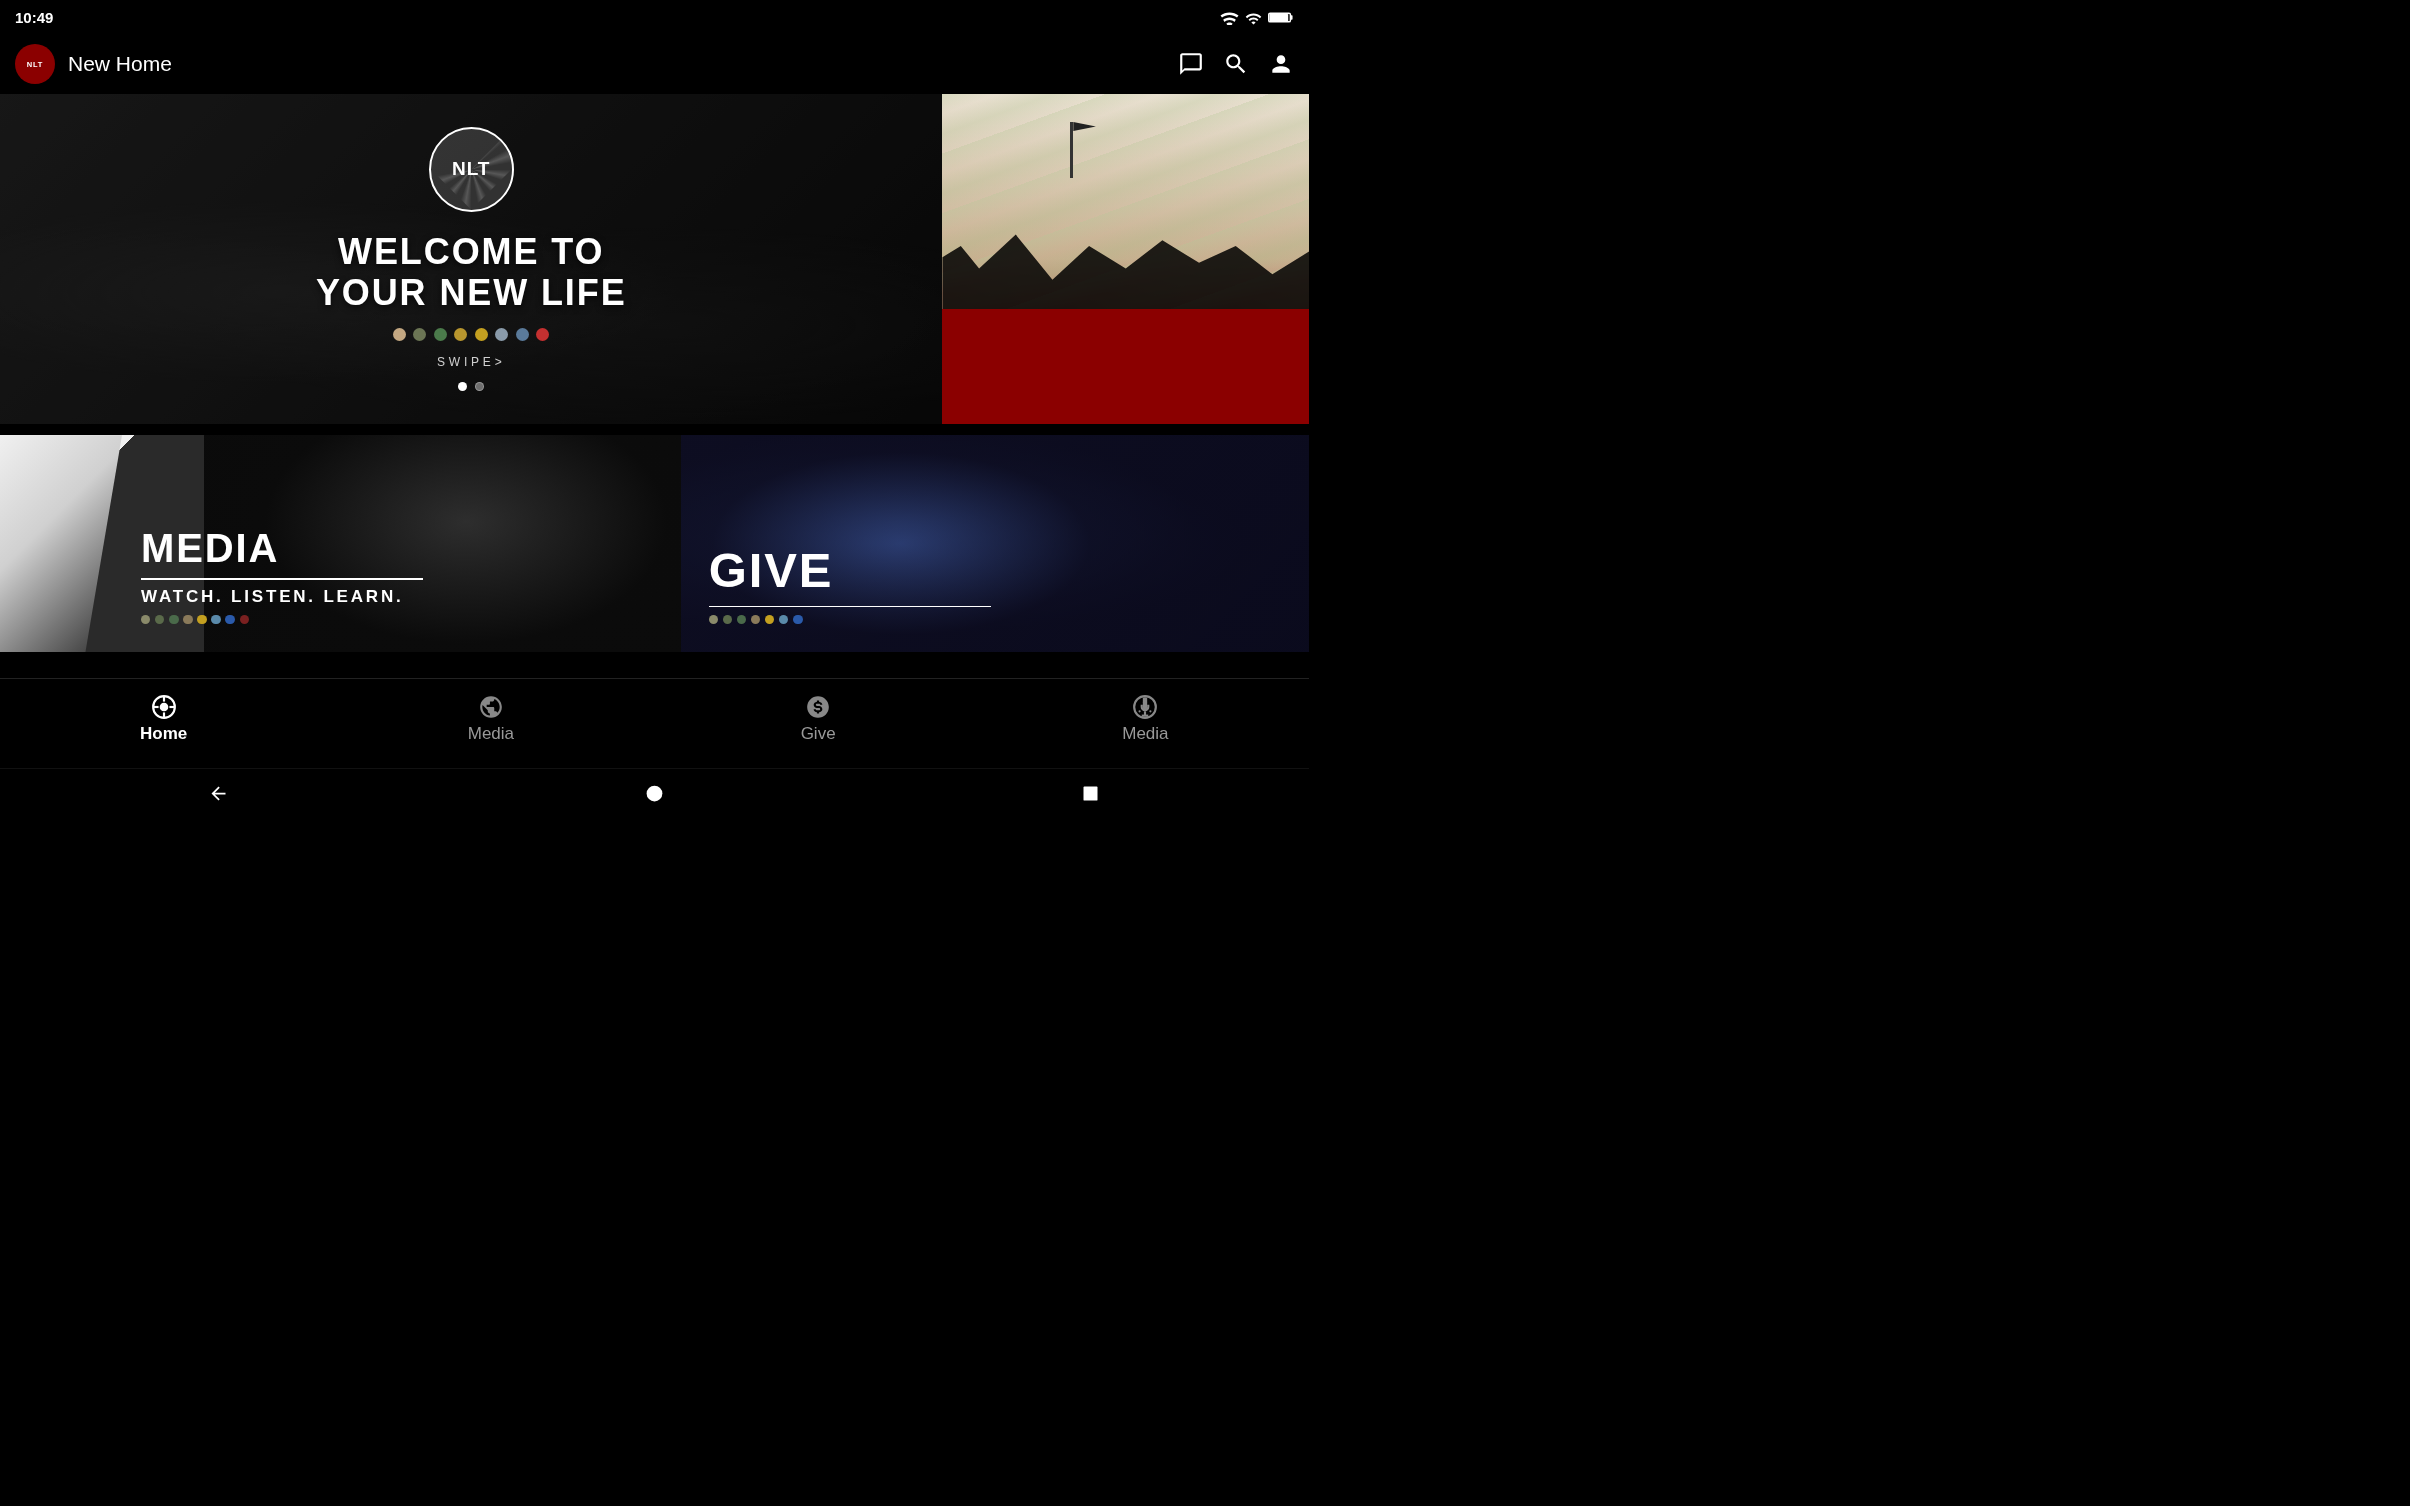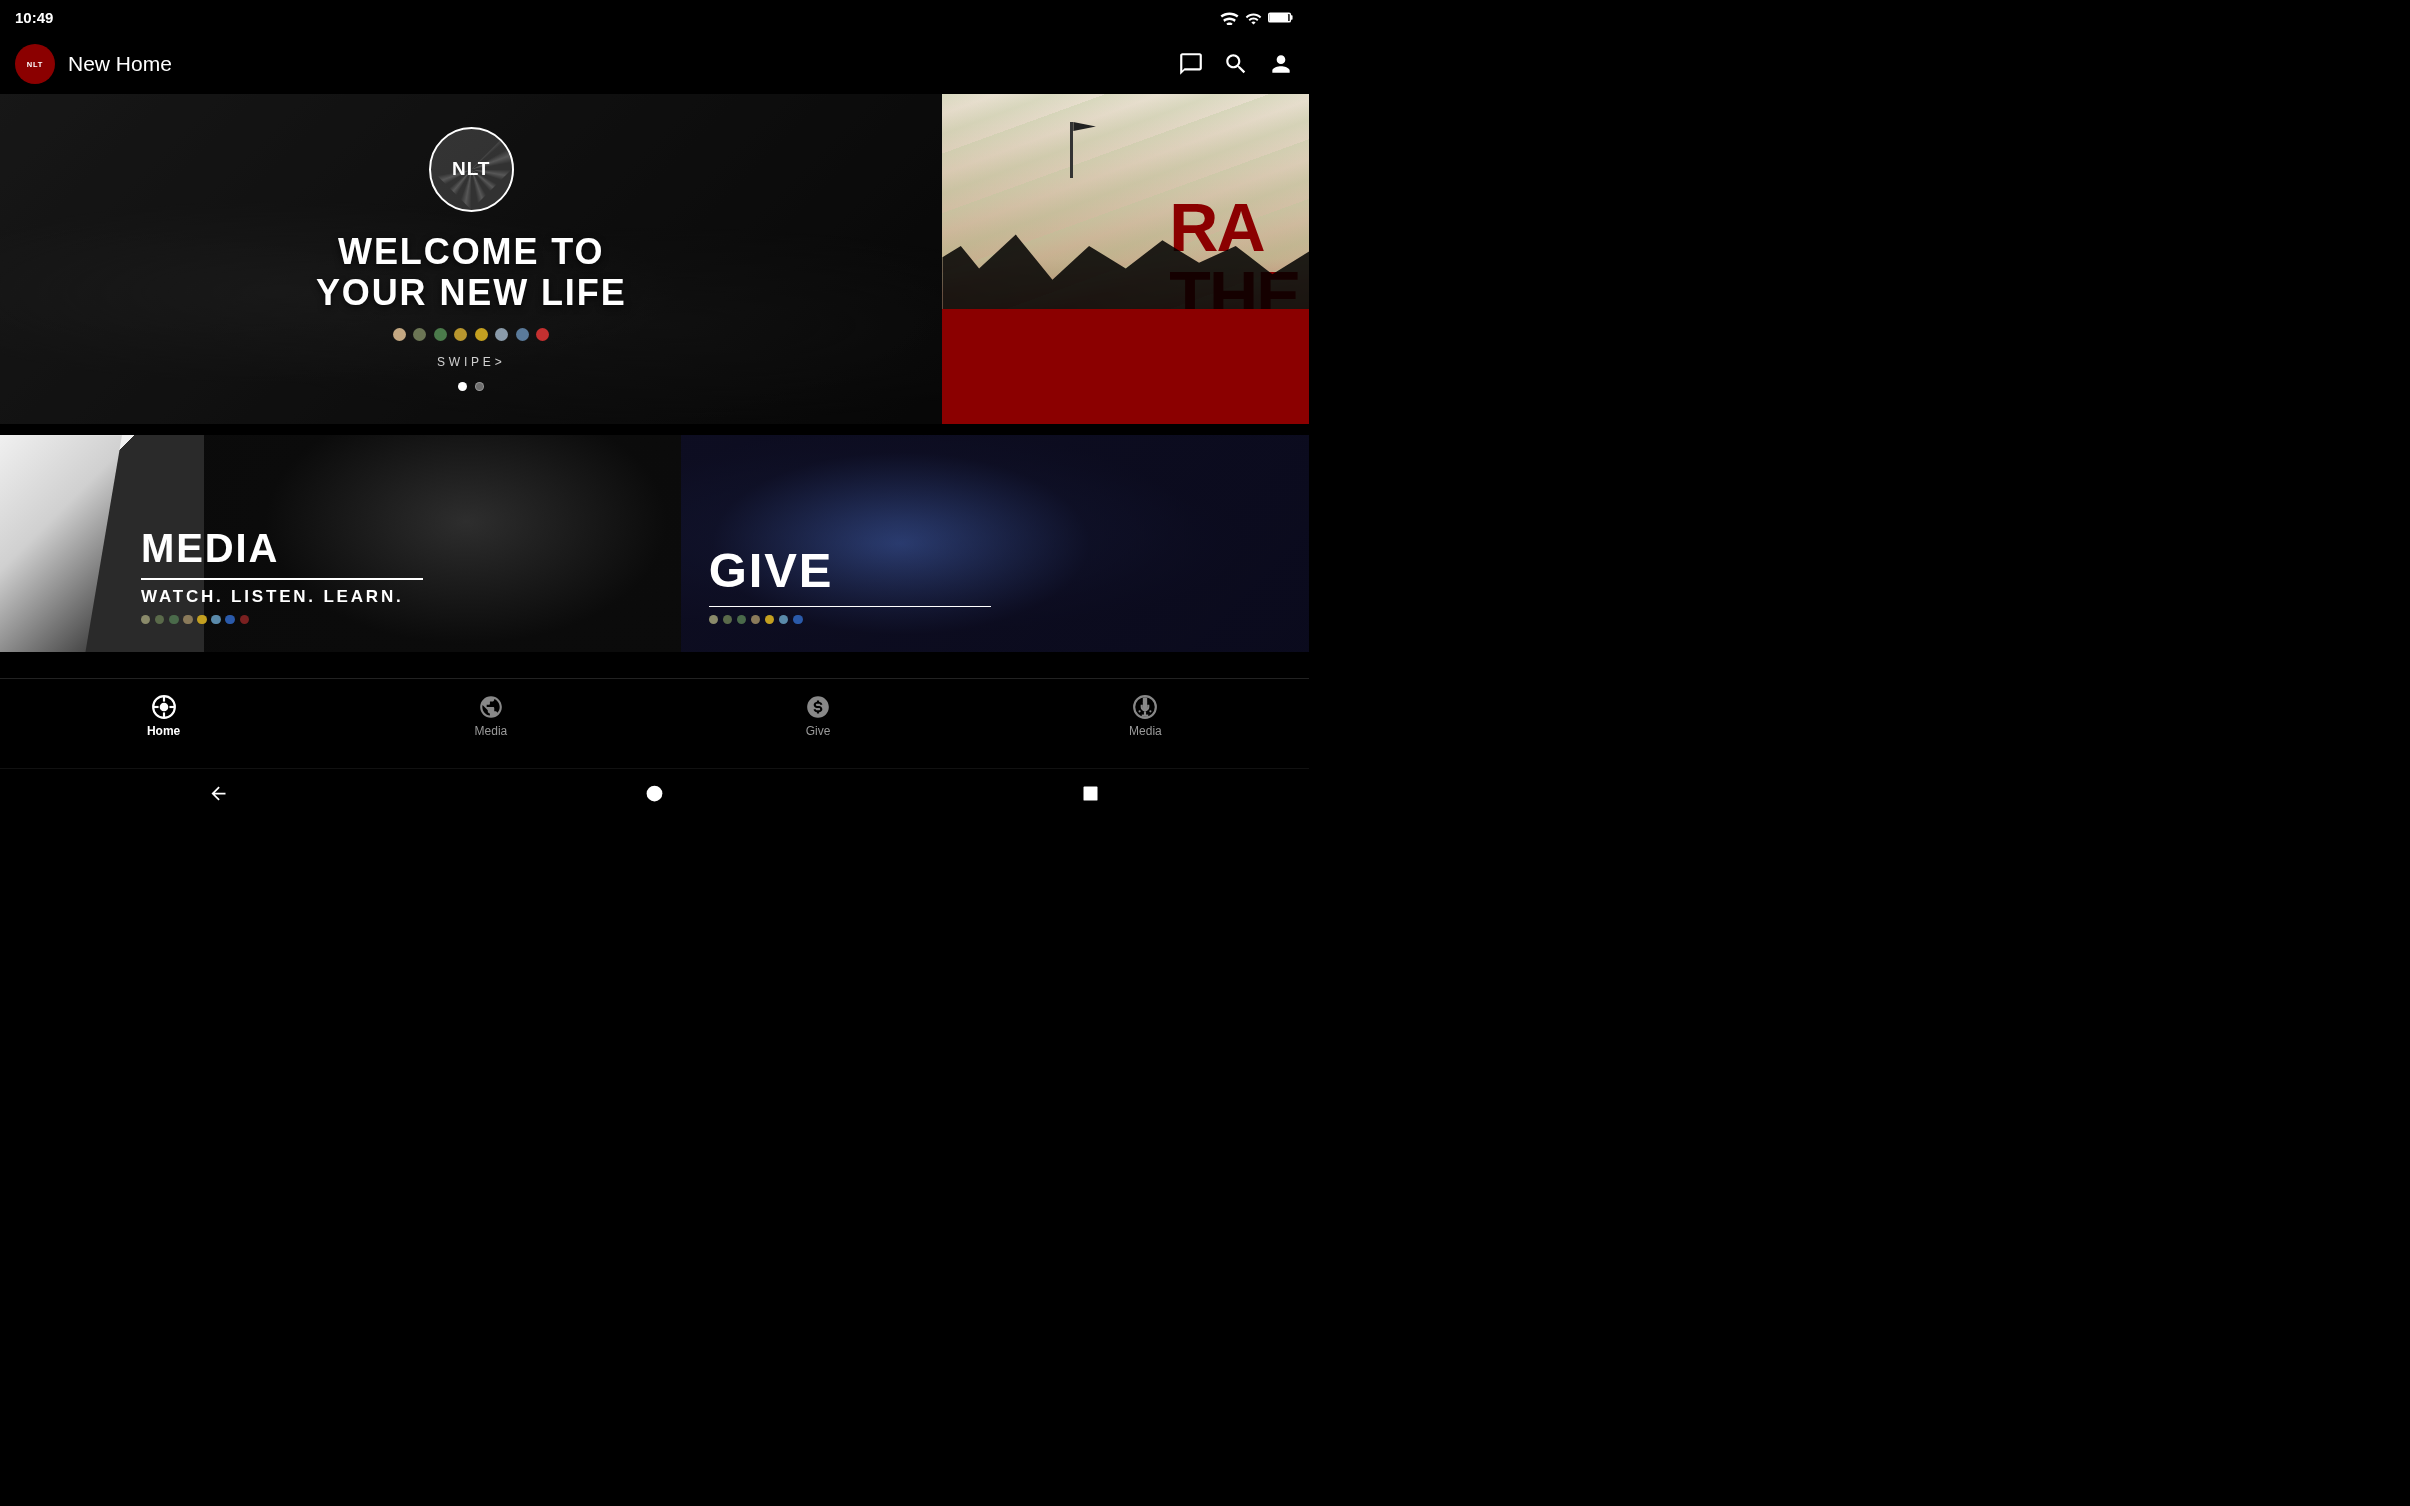--- a/index.html
+++ b/index.html
@@ -378,21 +378,21 @@
       justify-content: center;
       gap: 3.8px;
       padding: 7.5px 0;
       cursor: pointer;
     }
     .nav-item svg {
       width: 26px;
       height: 26px;
     }
     .nav-item-label {
-      font-size: 12px;
+      font-size: 17px;
       color: #999;
     }
     .nav-item.active .nav-item-label {
       color: #fff;
       font-weight: 600;
     }
     .nav-item.active svg {
       fill: #fff;
     }
     .nav-item svg {
@@ -529,24 +529,20 @@
       <div class="hero-card-2-bg"></div>
 
       <div style="position:absolute;inset:0;background:repeating-linear-gradient(160deg, rgba(180,200,150,0.3) 0px, transparent 19px, rgba(160,190,130,0.2) 38px, transparent 56px);"></div>
 
       <div style="position:absolute;top:28px;left:30%;width:38px;height:56px;">
         <div style="width:3.8px;height:56px;background:#333;margin:0 auto;position:relative;">
           <div style="position:absolute;top:0;left:3.8px;width:22.6px;height:15px;background:#222;clip-path:polygon(0 0, 100% 30%, 0 60%);"></div>
         </div>
       </div>
 
-      <div class="hero-card-2-text">
-        <div>RA</div>
-        <div>THE</div>
-      </div>
 
       <div class="hero-card-2-silhouette"></div>
       <div class="hero-card-2-bottom"></div>
     </div>
   </div>
 
   <div class="lower-section">
 
     <div class="media-card">
       <div class="media-card-bg"></div>

